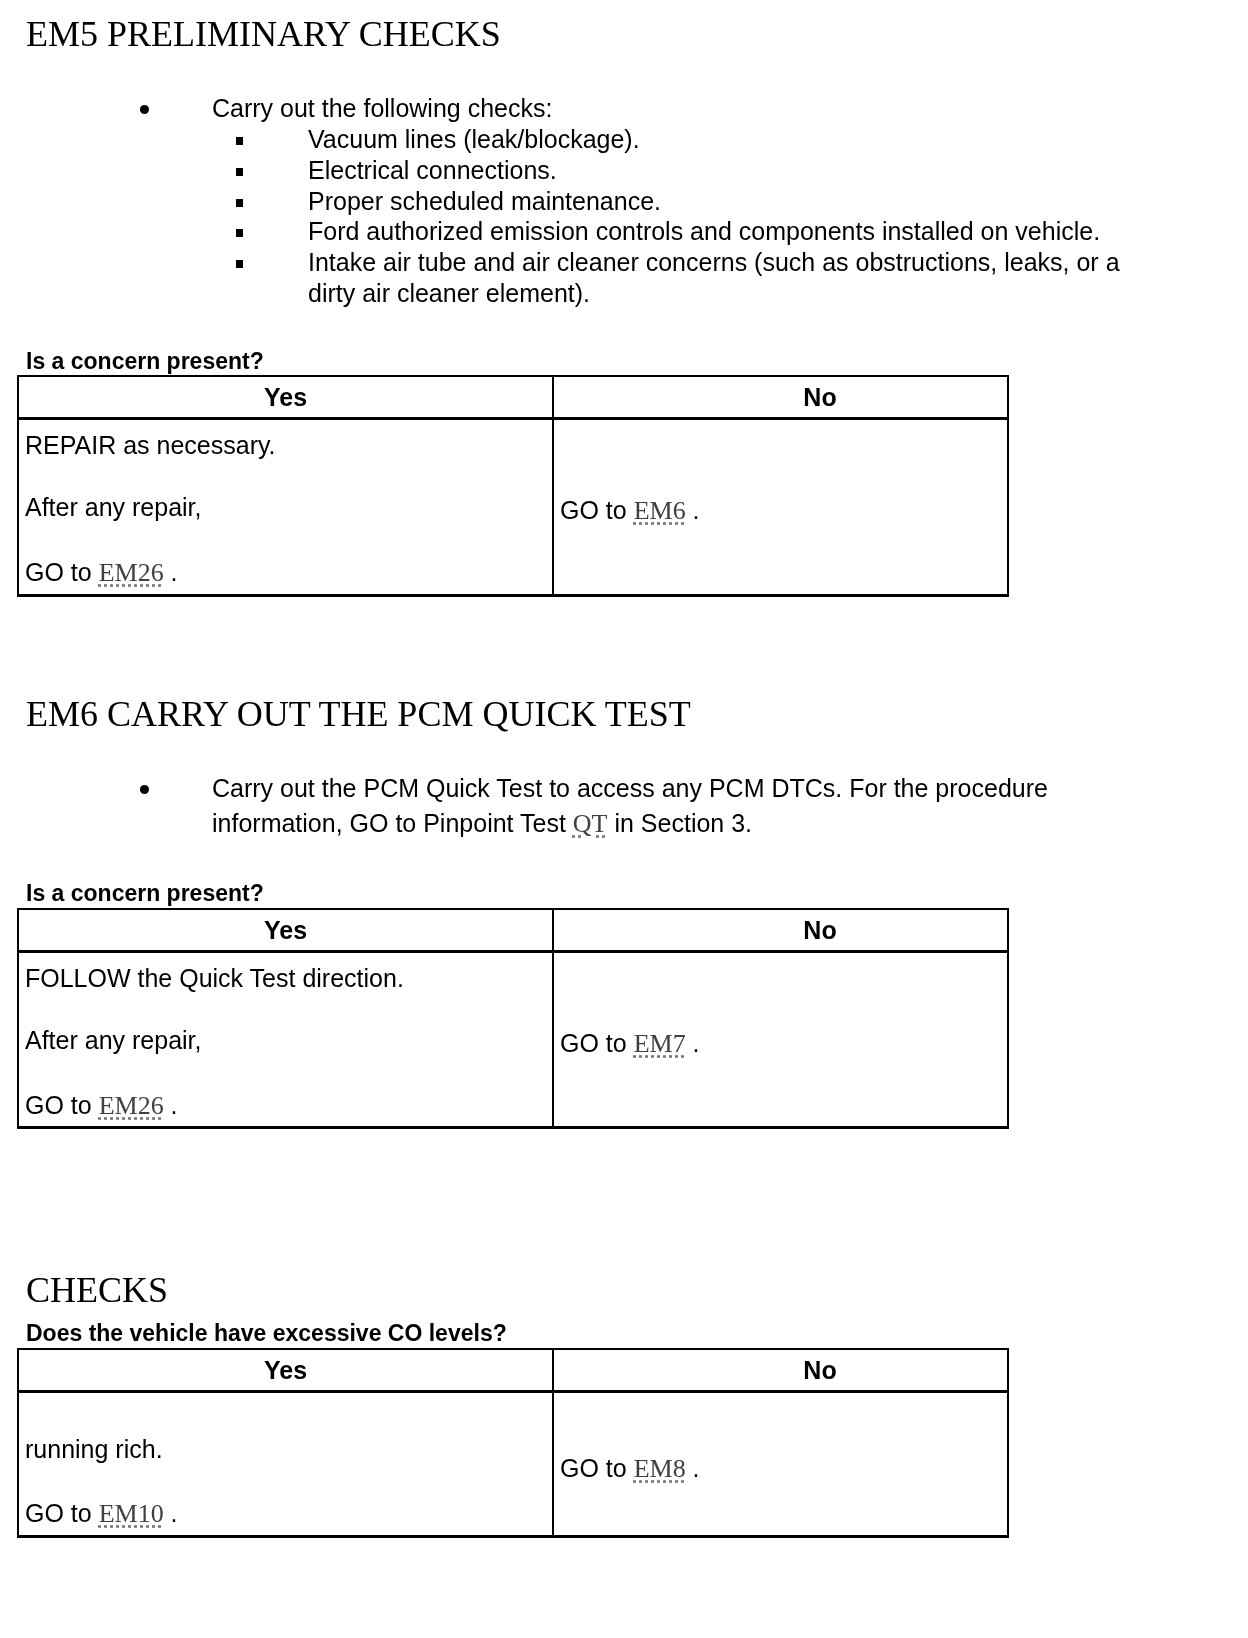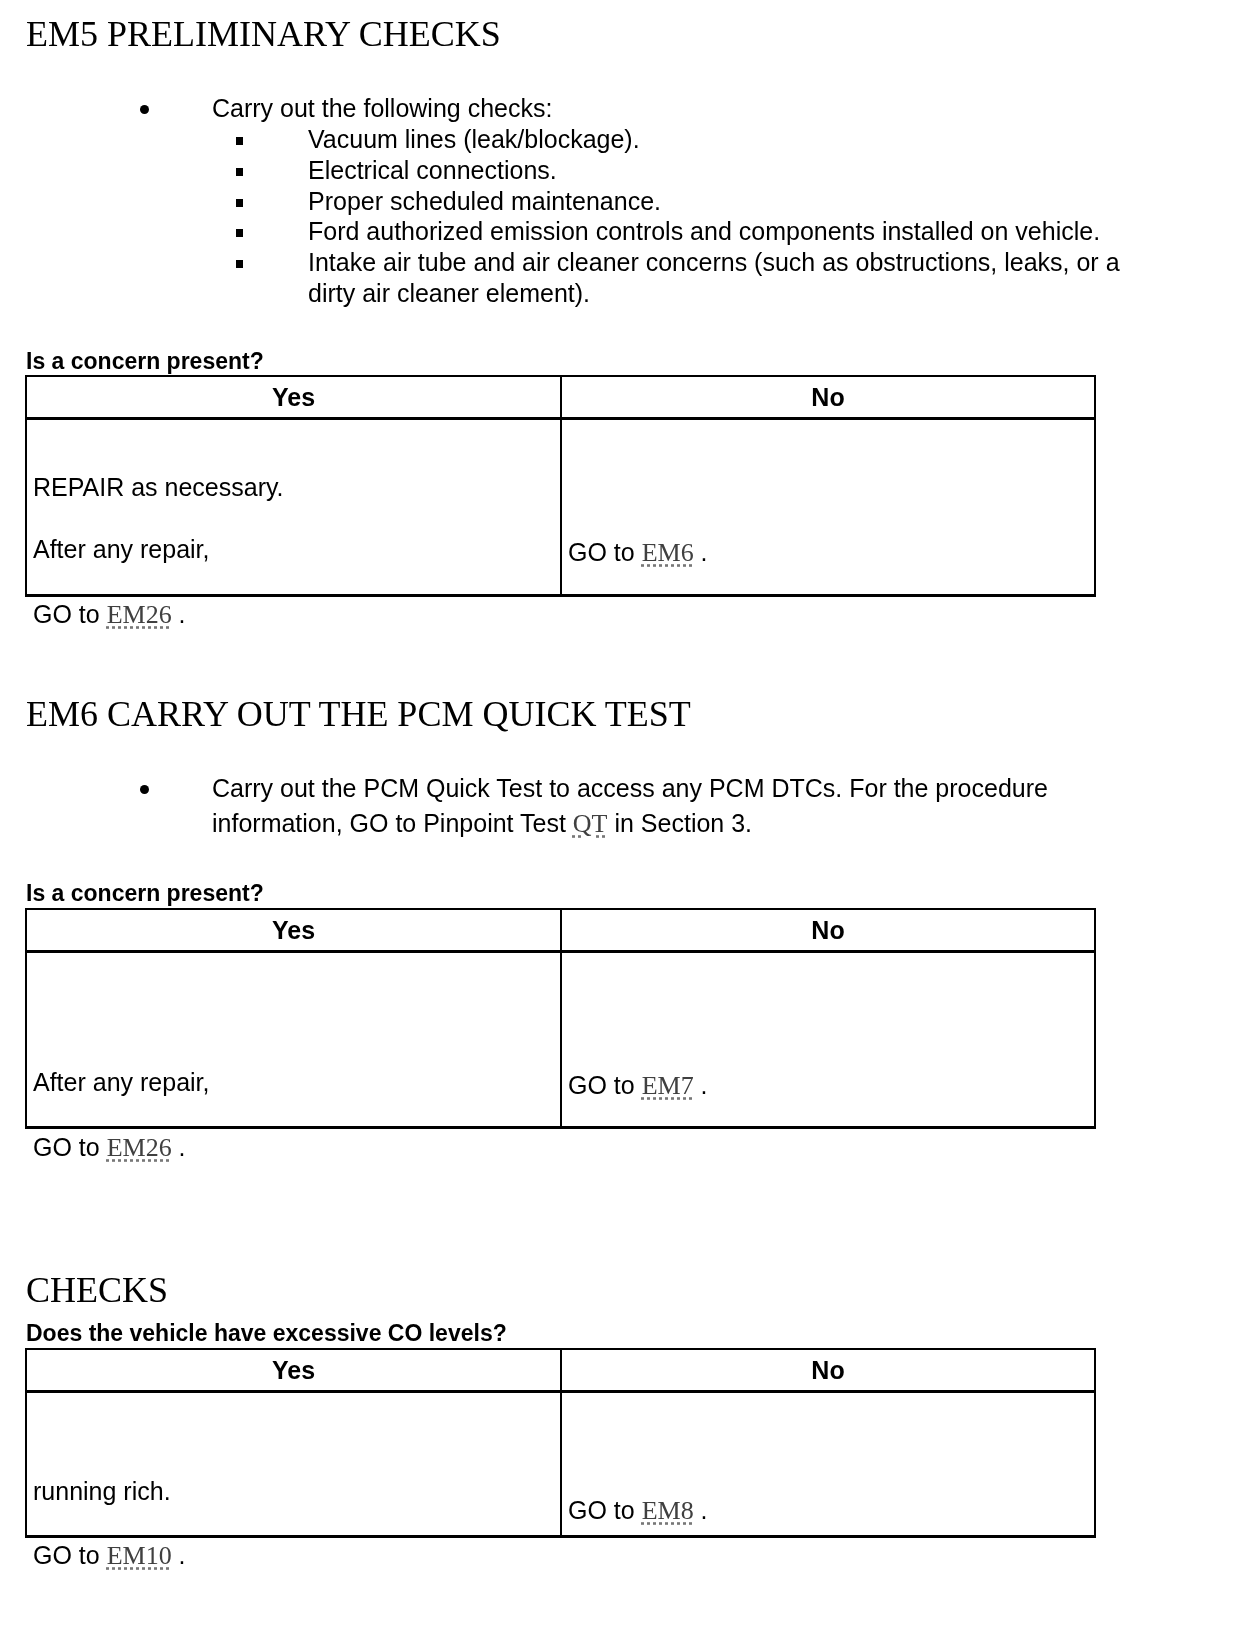--- a/index.html
+++ b/index.html
@@ -21,38 +21,38 @@
   .dot {
     position: absolute; width: 9px; height: 9px; border-radius: 50%; background: #000;
   }
   .sq {
     position: absolute; width: 7px; height: 8px; background: #000;
   }
   .question {
     position: absolute; left: 26px; font-weight: bold; font-size: 23px; line-height: 26px;
   }
   .qtable {
-    position: absolute; left: 25px; width: 1071px;
+    position: absolute; left: 17px; width: 992px;
     border-top: 2px solid #000; border-bottom: 3px solid #000;
     border-left: 2px solid #000; border-right: 2px solid #000;
     box-sizing: border-box;
   }
   .qtable .hdr {
     position: absolute; left: 0; right: 0; top: 0; height: 43px;
     border-bottom: 3px solid #000; box-sizing: border-box;
   }
   .qtable .divider {
     position: absolute; top: 0; bottom: 0; left: 533px; width: 2px; background: #000;
   }
   .hdr-cell {
     position: absolute; top: 0; height: 40px; line-height: 40px;
     text-align: center; font-weight: bold; font-size: 25px;
   }
   .cell-text {
-    position: absolute; font-size: 25px; line-height: 31px; white-space: nowrap; margin-top: 42px;
+    position: absolute; font-size: 25px; line-height: 31px; white-space: nowrap;
   }
   .link {
     font-family: "Liberation Serif", serif; color: #404040; font-size: 26px;
     text-decoration: underline dotted #777; text-underline-offset: 3px;
     cursor: pointer;
   }
 </style>
 </head>
 <body>
 
@@ -114,20 +114,21 @@
 </div>
 
 <div class="question" style="top:880px">Is a concern present?</div>
 
 <div class="qtable" style="top:908px; height:221px">
   <div class="hdr"></div>
   <div class="divider"></div>
   <div class="hdr-cell" style="left:0; width:533px">Yes</div>
   <div class="hdr-cell" style="left:535px; width:532px">No</div>
 
+  <span class="cell-text" style="left:6px; top:53px">FOLLOW the Quick Test direction.</span>
   <span class="cell-text" style="left:6px; top:115px">After any repair,</span>
   <span class="cell-text" style="left:6px; top:180px">
     <span>GO to</span>
     <a class="link">EM26</a>
     <span>.</span>
   </span>
   <span class="cell-text" style="left:541px; top:118px">
     <span>GO to</span>
     <a class="link">EM7</a>
     <span>.</span>

